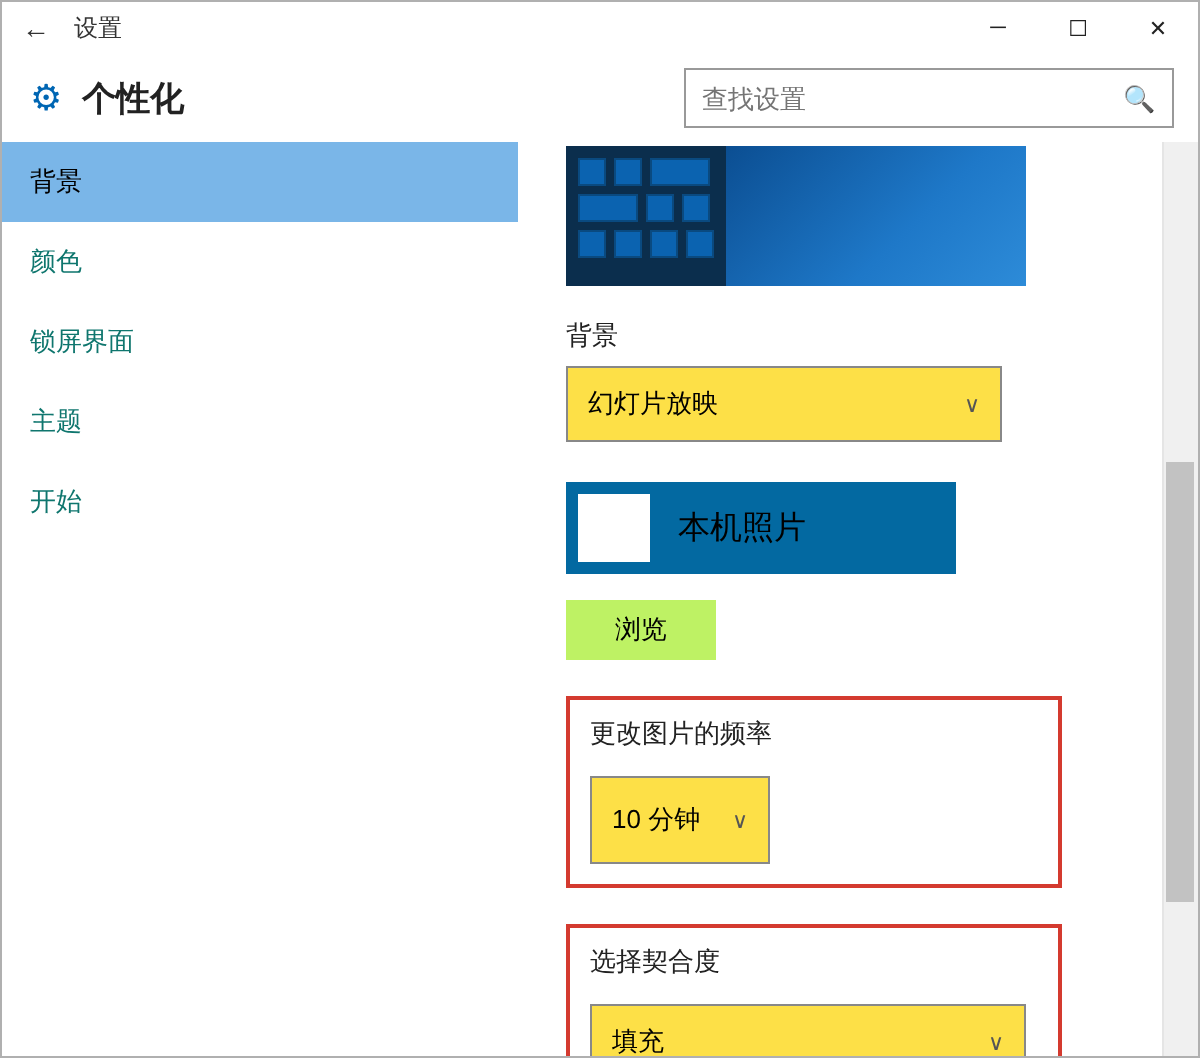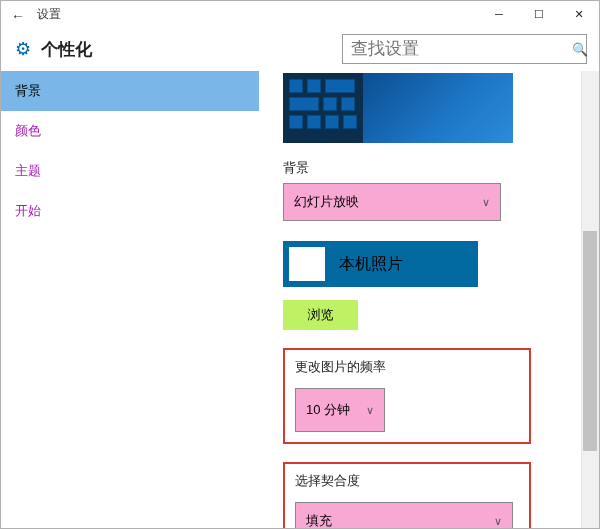--- a/index.html
+++ b/index.html
@@ -7,35 +7,35 @@
   .window { width: 600px; height: 529px; border: 1px solid #b0b0b0; display: flex; flex-direction: column; background: #fff; }
   .titlebar { height: 26px; display: flex; align-items: center; font-size: 12px; color: #333; }
   .tb-left { display: flex; align-items: center; gap: 12px; padding-left: 10px; }
   .tb-back { font-size: 14px; cursor: default; }
   .tb-controls { margin-left: auto; display: flex; }
   .tb-btn { width: 40px; height: 26px; display: flex; align-items: center; justify-content: center; font-size: 11px; color: #222; }
   .header { height: 44px; display: flex; align-items: center; padding: 0 12px 0 14px; gap: 10px; }
   .gear { color: #0066b3; font-size: 18px; }
   .header-title { font-size: 17px; font-weight: 600; color: #222; }
   .searchbox { margin-left: auto; width: 245px; height: 30px; border: 1px solid #999; display: flex; align-items: center; padding: 0 8px; color: #666; font-size: 13px; }
-  .searchbox input { flex: 1; border: none; outline: none; font-size: 17px; background: transparent; }
+  .searchbox input { flex: 1; border: none; outline: none; font-size: 13px; background: transparent; }
   .search-icon { font-size: 13px; color: #666; }
   .body { flex: 1; display: flex; overflow: hidden; }
   .sidebar { width: 258px; background: #fff; border-right: 0; }
-  .side-item { height: 40px; display: flex; align-items: center; padding-left: 14px; font-size: 13px; color: #a21caf; }
+  .side-item { height: 40px; display: flex; align-items: center; padding-left: 14px; font-size: 13px; color: #0f766e; }
   .side-item.active { background: #7ab6e8; color: #000; }
   .content { flex: 1; padding-left: 24px; padding-right: 20px; overflow-y: hidden; position: relative; }
   .scrollbar-outer { position: absolute; right: 0; top: 0; width: 18px; height: 100%; background: #f0f0f0; border-left: 1px solid #e5e5e5; }
   .scrollbar-thumb { position: absolute; right: 2px; top: 160px; width: 14px; height: 220px; background: #c2c2c2; }
   .preview { width: 230px; height: 70px; background: #000; margin-top: 2px; margin-bottom: 16px; position: relative; overflow: hidden; }
   .preview .pv-right { position: absolute; right: 0; top: 0; width: 150px; height: 100%; background: linear-gradient(135deg, #0b4e92 0%, #1e78c8 60%, #2d8bd8 100%); }
   .preview .pv-start { position: absolute; left: 0; top: 0; width: 80px; height: 100%; background: #0b2e4d; }
   .preview .tile { position: absolute; background: #0b63b0; border: 1px solid #0a4a80; }
   .label { font-size: 13px; color: #222; margin: 6px 0; }
-  .select { width: 218px; height: 30px; border: 1px solid #888; display: flex; align-items: center; padding: 18px 10px; font-size: 13px; justify-content: space-between; background: #f9a8d4; }
+  .select { width: 218px; height: 30px; border: 1px solid #888; display: flex; align-items: center; padding: 18px 10px; font-size: 13px; justify-content: space-between; background: #fde047; }
   .select.small { width: 90px; height: 44px; }
   .select.wide { width: 218px; align-items: center; }
   .chev { font-size: 11px; color: #555; }
   .album-block { margin-top: 6px; }
   .album-row { display: flex; align-items: center; gap: 14px; background: #0369a1; width: 195px; height: 46px; padding-left: 6px; }
   .thumb { width: 36px; height: 34px; background: #fff; }
   .browse-btn { width: 75px; height: 30px; background: #bef264; display: flex; align-items: center; justify-content: center; font-size: 13px; margin-top: 13px; border: none; }
   .redbox { border: 2px solid #d43a2f; padding: 8px 10px 10px 10px; margin-top: 18px; width: 248px; }
   .redbox .label { margin-top: 0; }
   .spacer-sm { height: 6px; }
@@ -66,20 +66,23 @@
     </div>
   </div>
 
   <div class="body">
     <div class="sidebar">
       <div class="side-item active">
           <span>背景</span>
         </div>
       <div class="side-item">
           <span>颜色</span>
+        </div>
+      <div class="side-item">
+          <span>锁屏界面</span>
         </div>
       <div class="side-item">
           <span>主题</span>
         </div>
       <div class="side-item">
           <span>开始</span>
         </div>
     </div>
 
     <div class="content">

